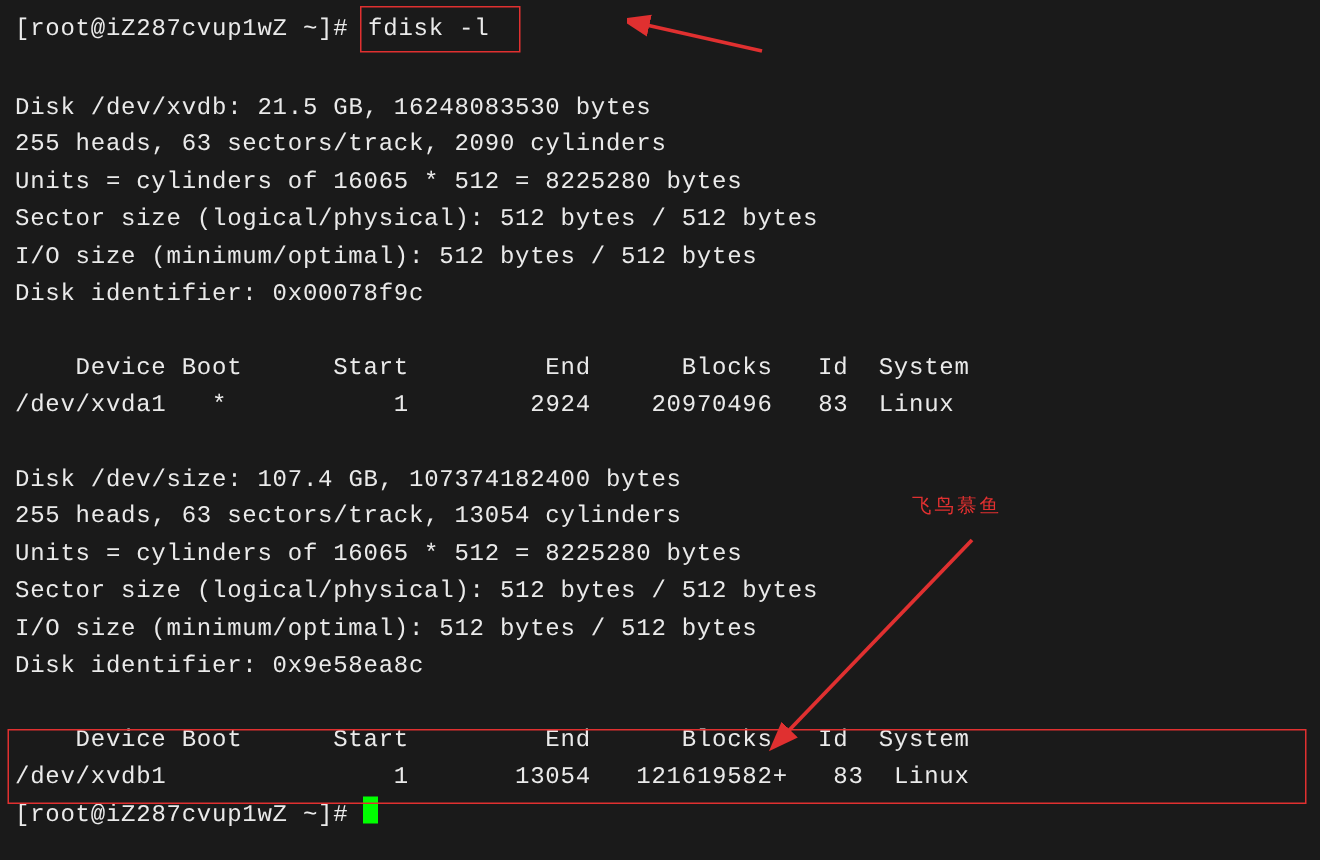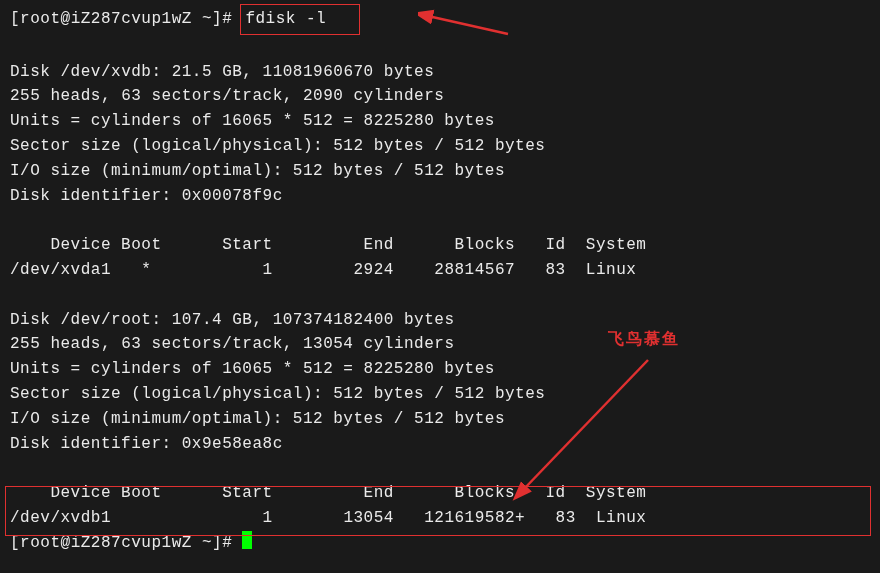--- a/index.html
+++ b/index.html
@@ -13,30 +13,29 @@
     overflow: hidden;
     position: relative;
     line-height: 1.55;
     padding: 4px 10px;
     letter-spacing: 0.5px;
   }
   .line { white-space: pre; }
   .box-cmd {
     border: 1px solid #e03030;
     display: inline-block;
-    padding: 2px 33px 2px 4px;
+    padding: 2px 20px 2px 4px;
     margin-left: -2px;
   }
   .watermark {
     position: absolute;
     color: #e03030;
     font-family: "SimSun","Songti SC",serif;
-    font-size: 16px;
+    font-size: 13px;
     letter-spacing: 2px;
-    font-weight: bold;
   }
   .arrow-svg { position: absolute; pointer-events: none; }
   .box-row {
     border: 1px solid #e03030;
     position: absolute;
     left: 5px;
     width: 866px;
     height: 50px;
   }
   .cursor {
@@ -47,35 +46,35 @@
     vertical-align: -2px;
   }
 </style>
 </head>
 <body>
 
 <div class="line"><span>[</span><span>root</span><span>@</span><span>iZ287cvup1wZ</span><span> </span><span>~</span><span>]</span><span>#</span><span> </span><span class="box-cmd"><span>fdisk -l</span></span></div>
 
 <div class="line">&nbsp;</div>
 
-<div class="line">Disk <span>/dev/xvdb</span>: <span>21.5 GB</span>, <span>11081960670</span> bytes</div>
+<div class="line">Disk <span>/dev/xvdb</span>: <span>21.5 GB</span>, <span>16248083530</span> bytes</div>
 <div class="line"><span>255</span> heads, <span>63</span> sectors/track, <span>2090</span> cylinders</div>
 <div class="line">Units = <span>cylinders of 16065 * 512 = 8225280 bytes</span></div>
 <div class="line">Sector size (logical/physical): <span>512 bytes / 512 bytes</span></div>
 <div class="line">I/O size (minimum/optimal): <span>512 bytes / 512 bytes</span></div>
 <div class="line">Disk identifier: <span>0x00078f9c</span></div>
 
 <div class="line">&nbsp;</div>
 
 <div class="line">    Device Boot      Start         End      Blocks   Id  System</div>
-<div class="line"><span>/dev/xvda1</span>   <span>*</span>           <span>1</span>        <span>2924</span>    <span>28814567</span>   <span>83</span>  <span>Linux</span></div>
+<div class="line"><span>/dev/xvda1</span>   <span>*</span>           <span>1</span>        <span>2924</span>    <span>20970496</span>   <span>83</span>  <span>Linux</span></div>
 
 <div class="line">&nbsp;</div>
 
-<div class="line">Disk <span>/dev/root</span>: <span>107.4 GB</span>, <span>107374182400</span> bytes</div>
+<div class="line">Disk <span>/dev/size</span>: <span>107.4 GB</span>, <span>107374182400</span> bytes</div>
 <div class="line"><span>255</span> heads, <span>63</span> sectors/track, <span>13054</span> cylinders</div>
 <div class="line">Units = <span>cylinders of 16065 * 512 = 8225280 bytes</span></div>
 <div class="line">Sector size (logical/physical): <span>512 bytes / 512 bytes</span></div>
 <div class="line">I/O size (minimum/optimal): <span>512 bytes / 512 bytes</span></div>
 <div class="line">Disk identifier: <span>0x9e58ea8c</span></div>
 
 <div class="line">&nbsp;</div>
 
 <div class="line">    Device Boot      Start         End      Blocks   Id  System</div>
 <div class="line"><span>/dev/xvdb1</span>               <span>1</span>       <span>13054</span>   <span>121619582+</span>   <span>83</span>  <span>Linux</span></div>

